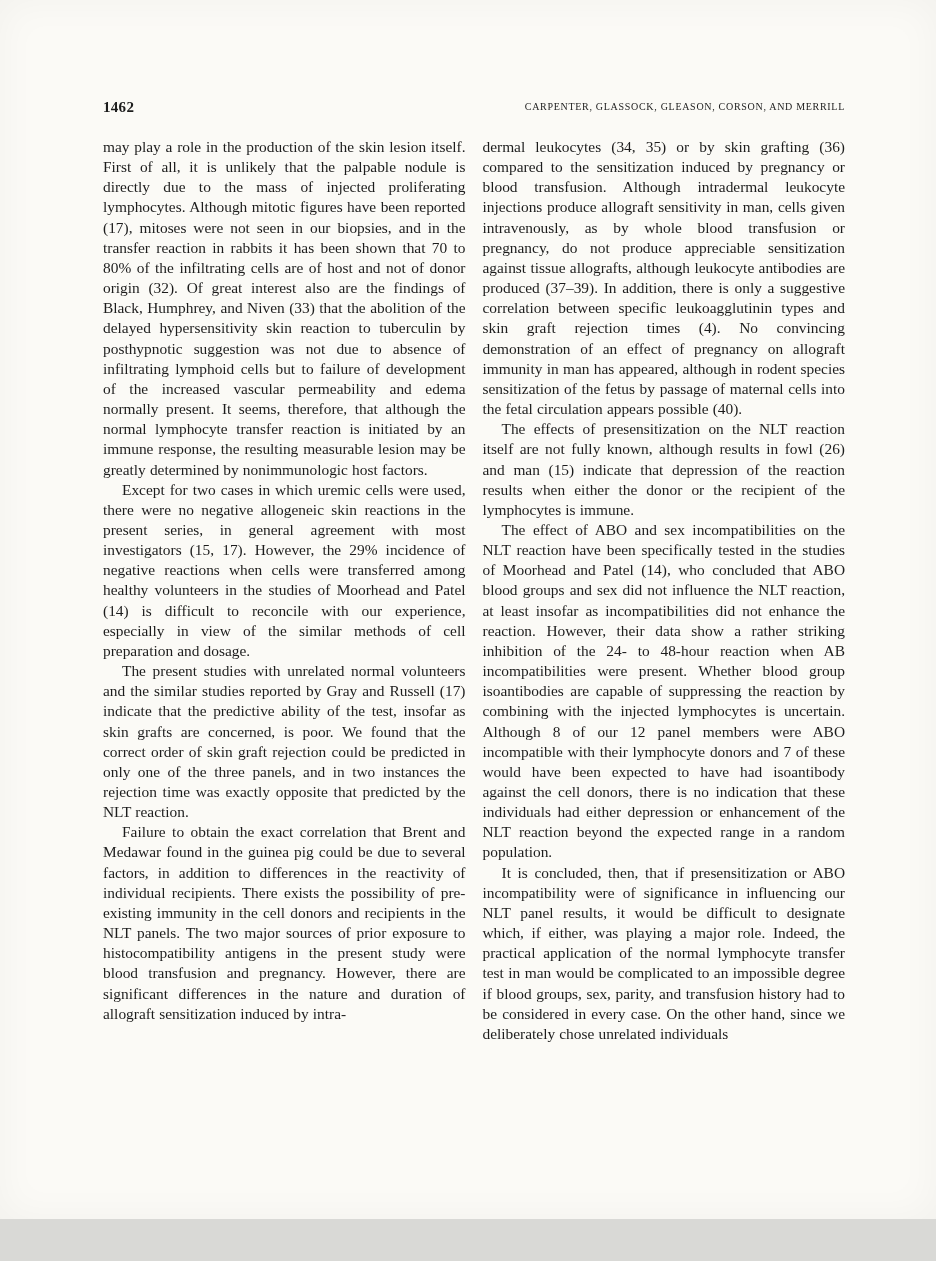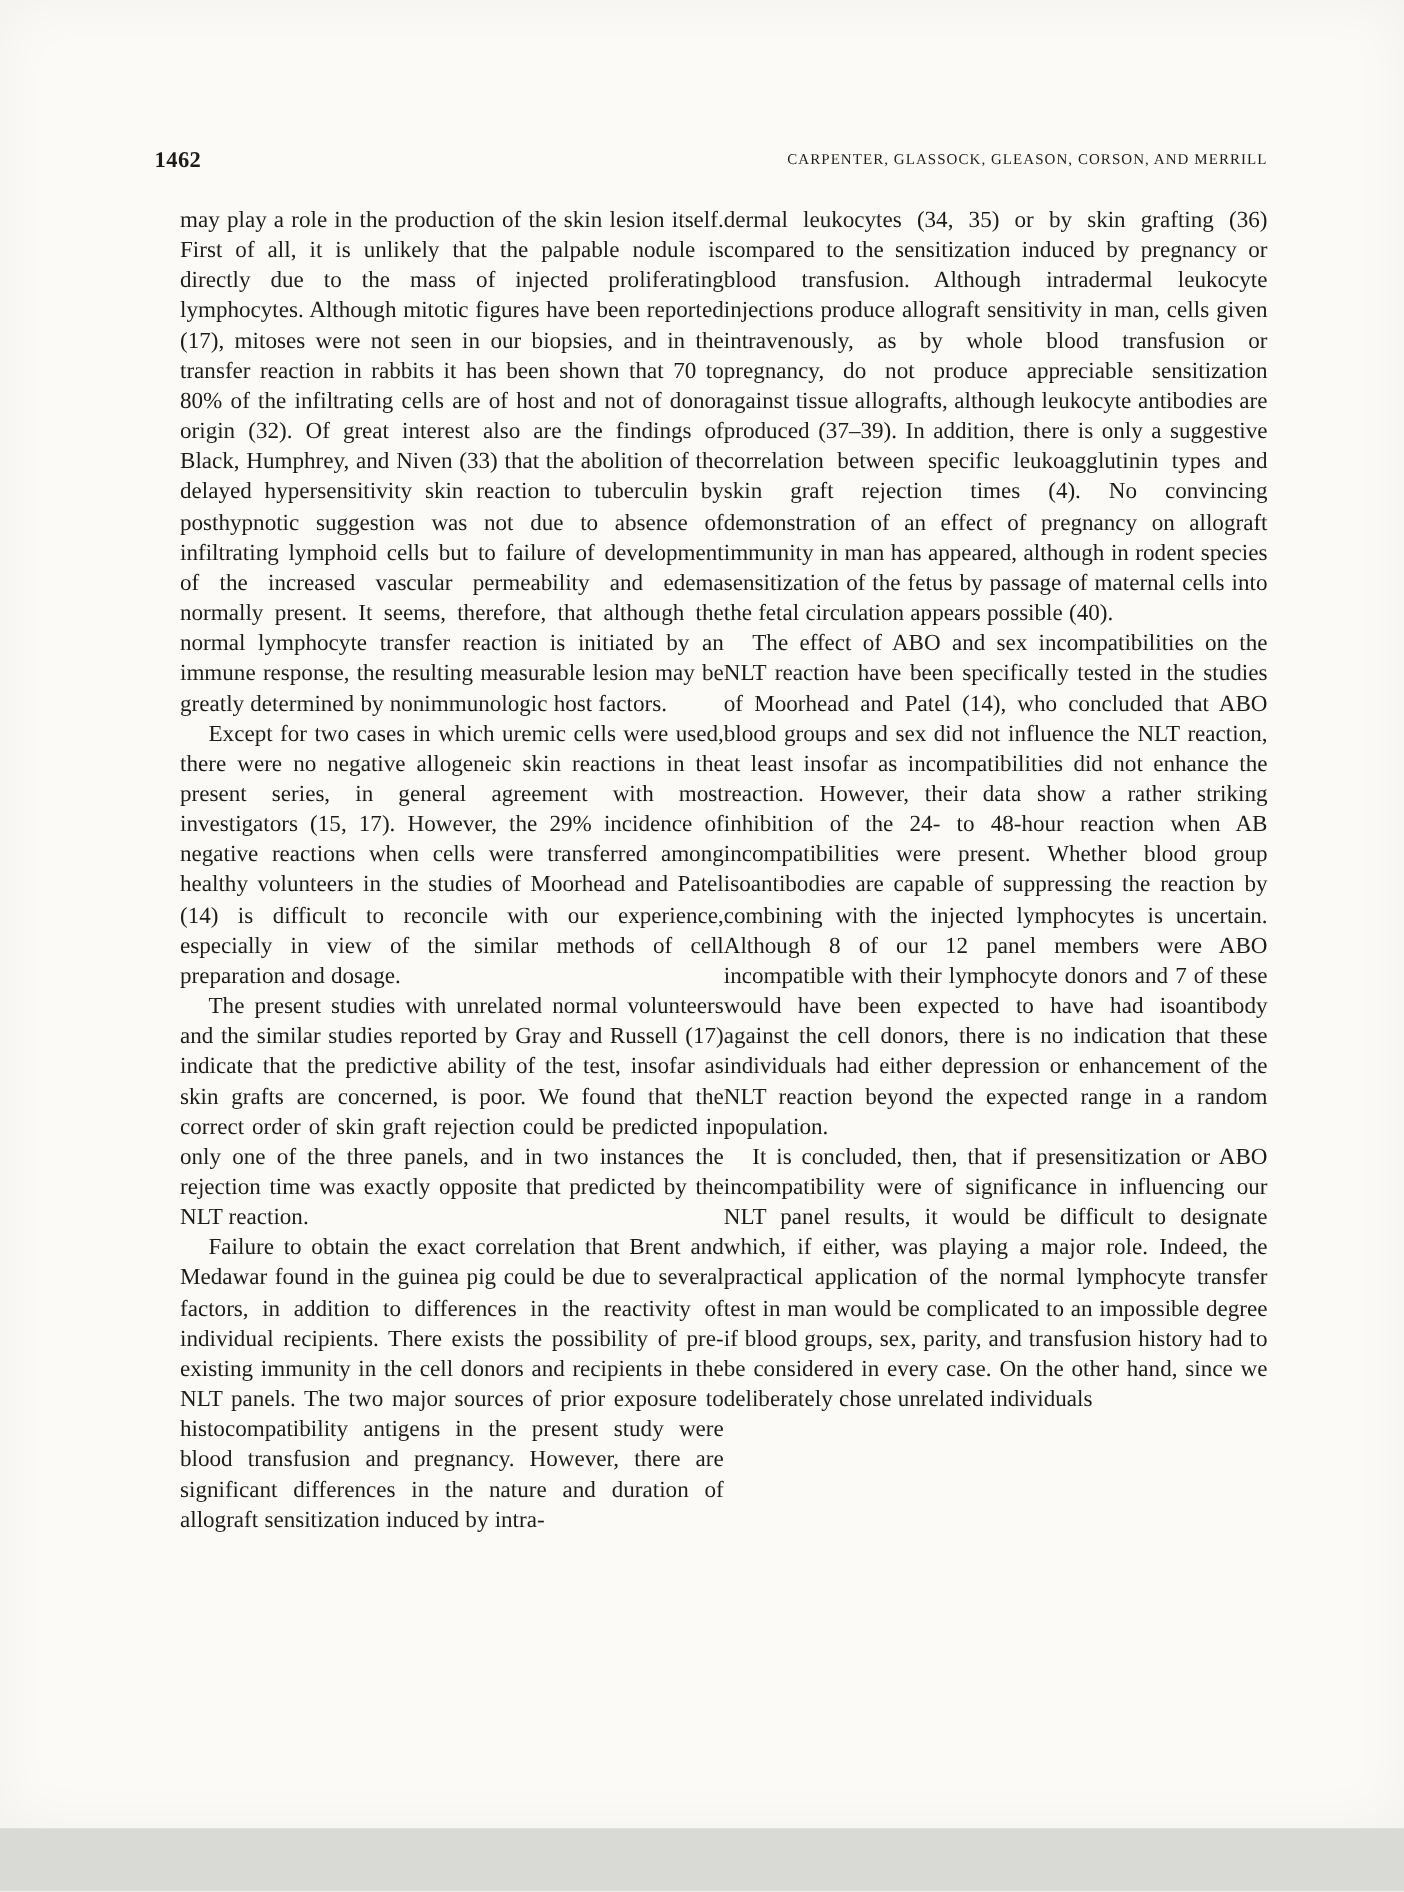--- a/index.html
+++ b/index.html
@@ -45,20 +45,21 @@
     padding-top: 2px;
     white-space: nowrap;
   }
 
   .columns {
     position: absolute;
     top: 137px;
     left: 103px;
     width: 742px;
     display: flex;
+    gap: 17px;
     justify-content: flex-end;
   }
   .col {
     width: 362.5px;
     text-align: justify;
     font-size: 15.4px;
     line-height: 20.15px;
     word-spacing: 0.3px;
   }
   .col p { margin: 0; }
@@ -78,19 +79,20 @@
 
     <div class="col">
       <p>may play a role in the production of the skin lesion itself.  First of all, it is unlikely that the palpable nodule is directly due to the mass of injected proliferating lymphocytes.  Although mitotic figures have been reported (17), mitoses were not seen in our biopsies, and in the transfer reaction in rabbits it has been shown that 70 to 80% of the infiltrating cells are of host and not of donor origin (32).  Of great interest also are the findings of Black, Humphrey, and Niven (33) that the abolition of the delayed hypersensitivity skin reaction to tuberculin by posthypnotic suggestion was not due to absence of infiltrating lymphoid cells but to failure of development of the increased vascular permeability and edema normally present.  It seems, therefore, that although the normal lymphocyte transfer reaction is initiated by an immune response, the resulting measurable lesion may be greatly determined by nonimmunologic host factors.</p>
       <p class="indent">Except for two cases in which uremic cells were used, there were no negative allogeneic skin reactions in the present series, in general agreement with most investigators (15, 17).  However, the 29% incidence of negative reactions when cells were transferred among healthy volunteers in the studies of Moorhead and Patel (14) is difficult to reconcile with our experience, especially in view of the similar methods of cell preparation and dosage.</p>
       <p class="indent">The present studies with unrelated normal volunteers and the similar studies reported by Gray and Russell (17) indicate that the predictive ability of the test, insofar as skin grafts are concerned, is poor.  We found that the correct order of skin graft rejection could be predicted in only one of the three panels, and in two instances the rejection time was exactly opposite that predicted by the NLT reaction.</p>
       <p class="indent">Failure to obtain the exact correlation that Brent and Medawar found in the guinea pig could be due to several factors, in addition to differences in the reactivity of individual recipients.  There exists the possibility of pre-existing immunity in the cell donors and recipients in the NLT panels.  The two major sources of prior exposure to histocompatibility antigens in the present study were blood transfusion and pregnancy.  However, there are significant differences in the nature and duration of allograft sensitization induced by intra-</p>
     </div>
 
     <div class="col">
       <p>dermal leukocytes (34, 35) or by skin grafting (36) compared to the sensitization induced by pregnancy or blood transfusion.  Although intradermal leukocyte injections produce allograft sensitivity in man, cells given intravenously, as by whole blood transfusion or pregnancy, do not produce appreciable sensitization against tissue allografts, although leukocyte antibodies are produced (37–39).  In addition, there is only a suggestive correlation between specific leukoagglutinin types and skin graft rejection times (4).  No convincing demonstration of an effect of pregnancy on allograft immunity in man has appeared, although in rodent species sensitization of the fetus by passage of maternal cells into the fetal circulation appears possible (40).</p>
+      <p class="indent">The effects of presensitization on the NLT reaction itself are not fully known, although results in fowl (26) and man (15) indicate that depression of the reaction results when either the donor or the recipient of the lymphocytes is immune.</p>
       <p class="indent">The effect of ABO and sex incompatibilities on the NLT reaction have been specifically tested in the studies of Moorhead and Patel (14), who concluded that ABO blood groups and sex did not influence the NLT reaction, at least insofar as incompatibilities did not enhance the reaction.  However, their data show a rather striking inhibition of the 24- to 48-hour reaction when AB incompatibilities were present.  Whether blood group isoantibodies are capable of suppressing the reaction by combining with the injected lymphocytes is uncertain.  Although 8 of our 12 panel members were ABO incompatible with their lymphocyte donors and 7 of these would have been expected to have had isoantibody against the cell donors, there is no indication that these individuals had either depression or enhancement of the NLT reaction beyond the expected range in a random population.</p>
       <p class="indent">It is concluded, then, that if presensitization or ABO incompatibility were of significance in influencing our NLT panel results, it would be difficult to designate which, if either, was playing a major role.  Indeed, the practical application of the normal lymphocyte transfer test in man would be complicated to an impossible degree if blood groups, sex, parity, and transfusion history had to be considered in every case.  On the other hand, since we deliberately chose unrelated individuals</p>
     </div>
 
   </main>
 
 </div>
 
 </body></html>

